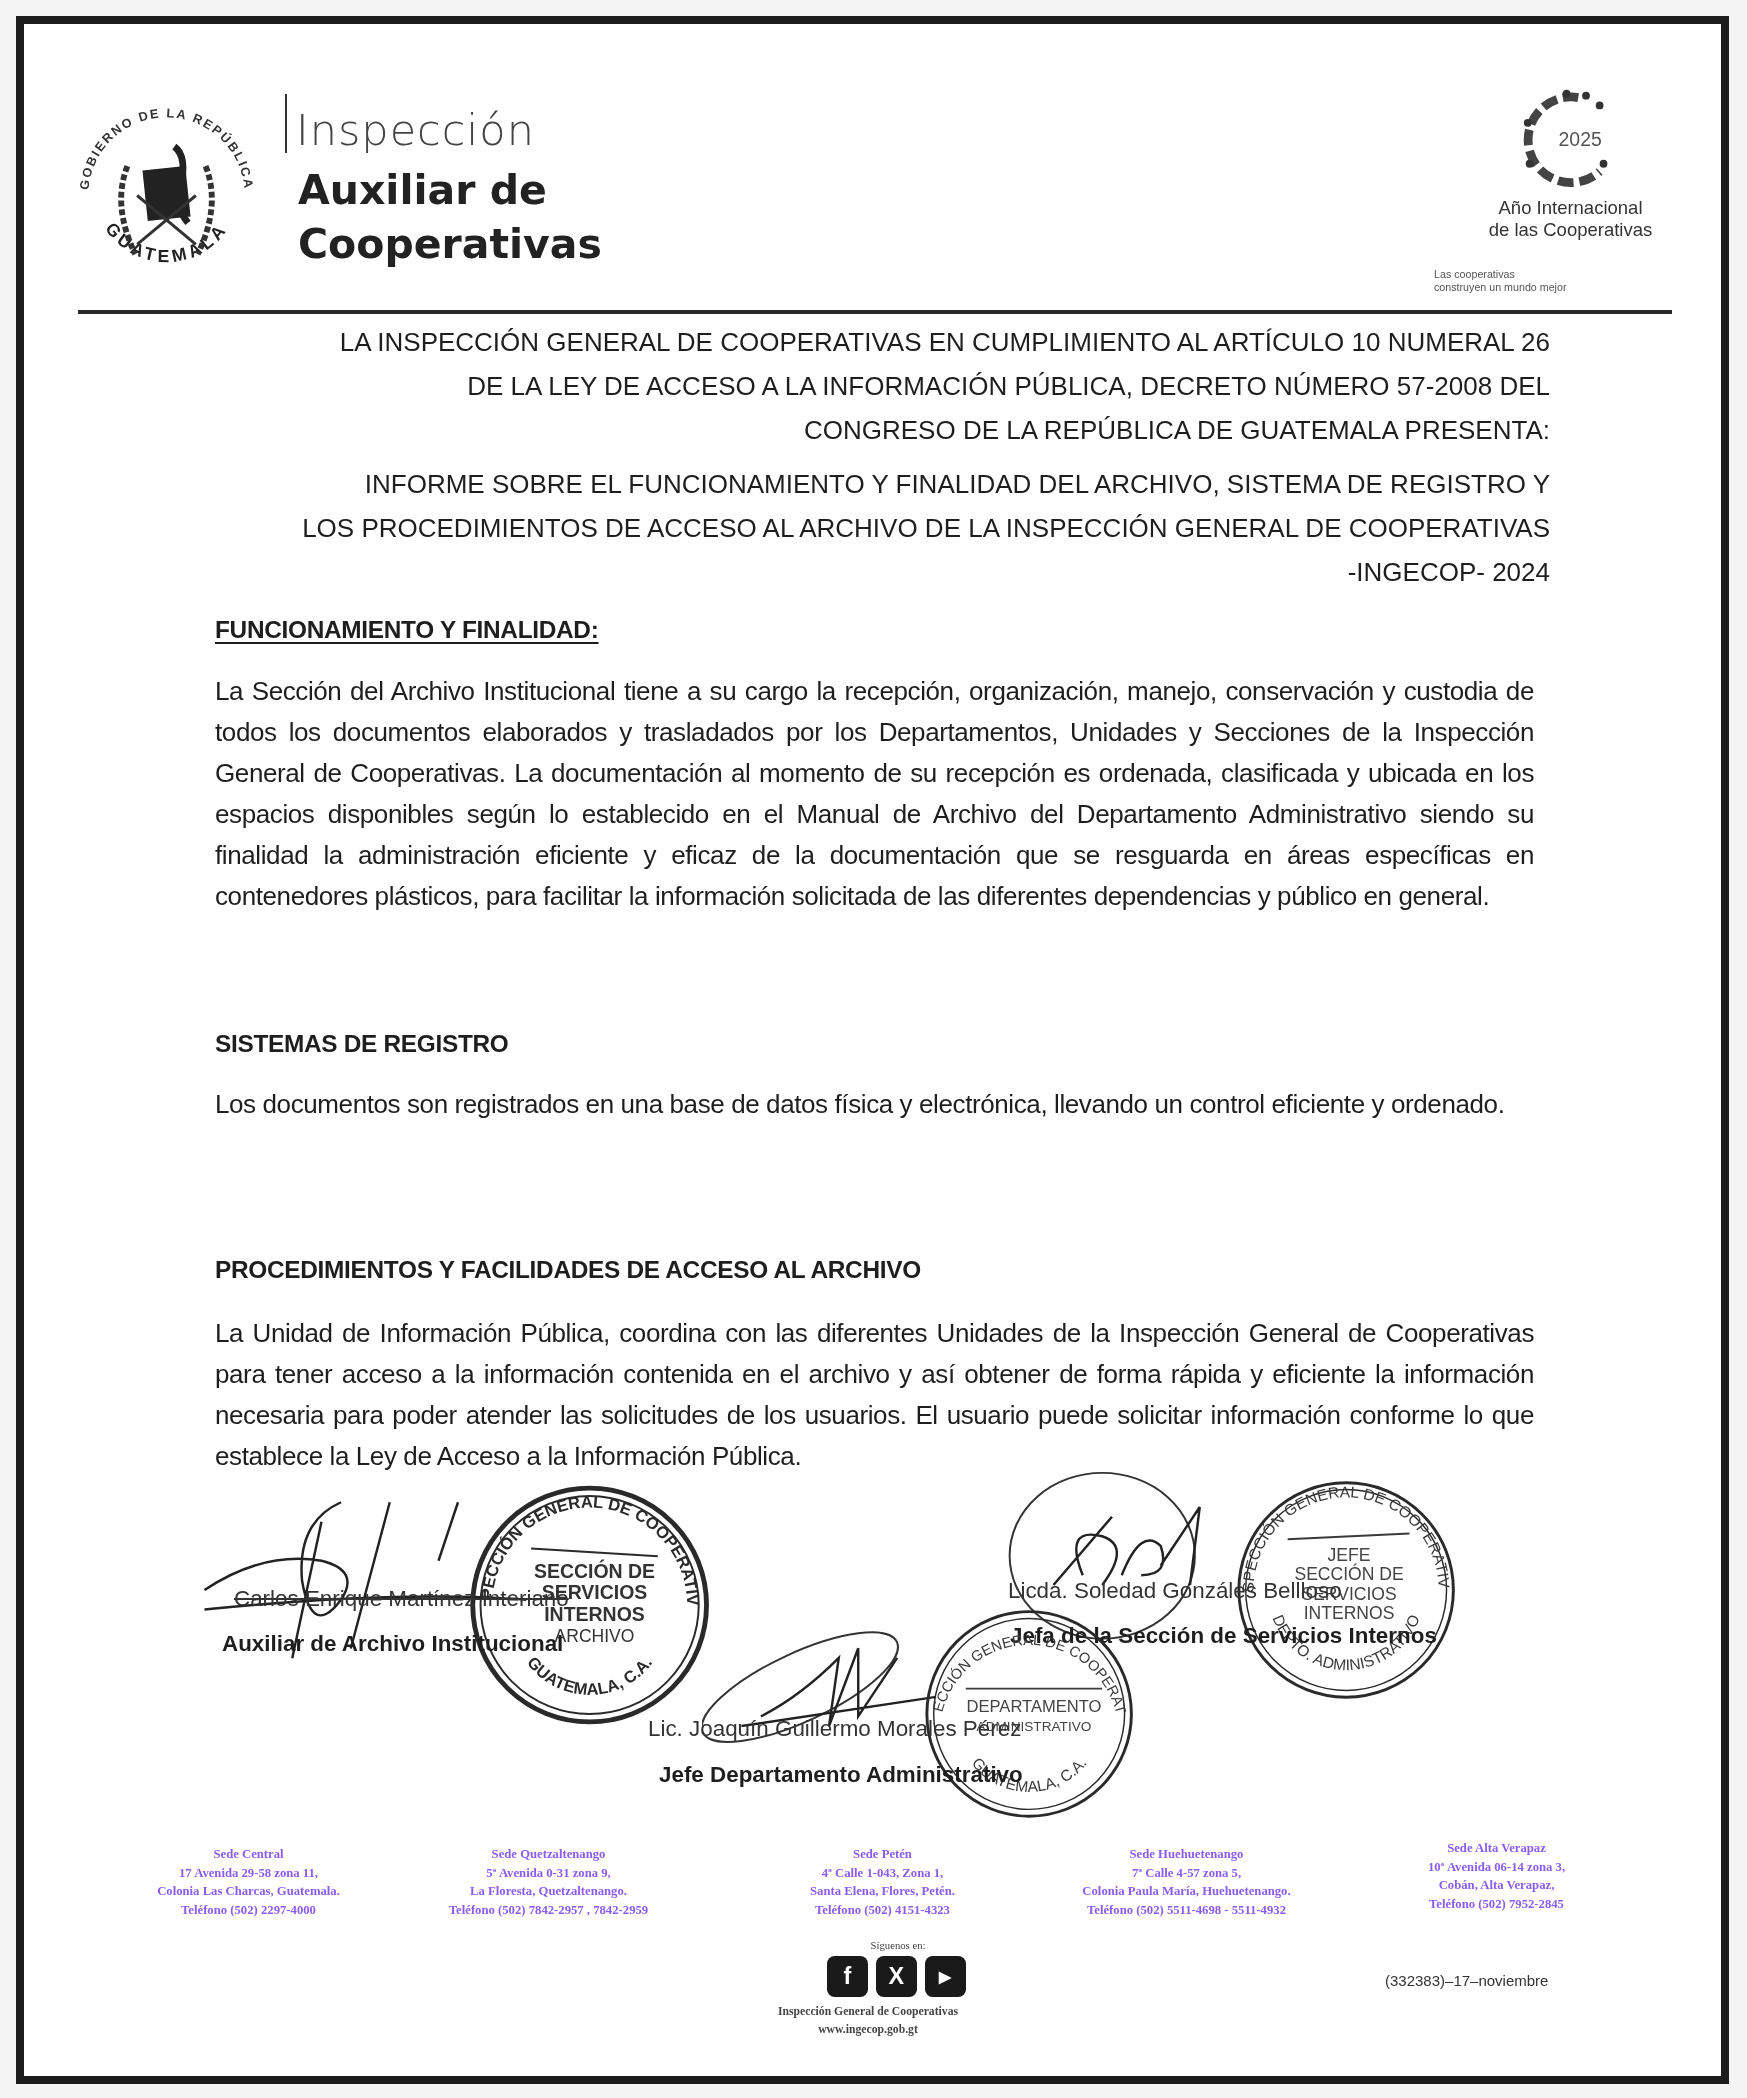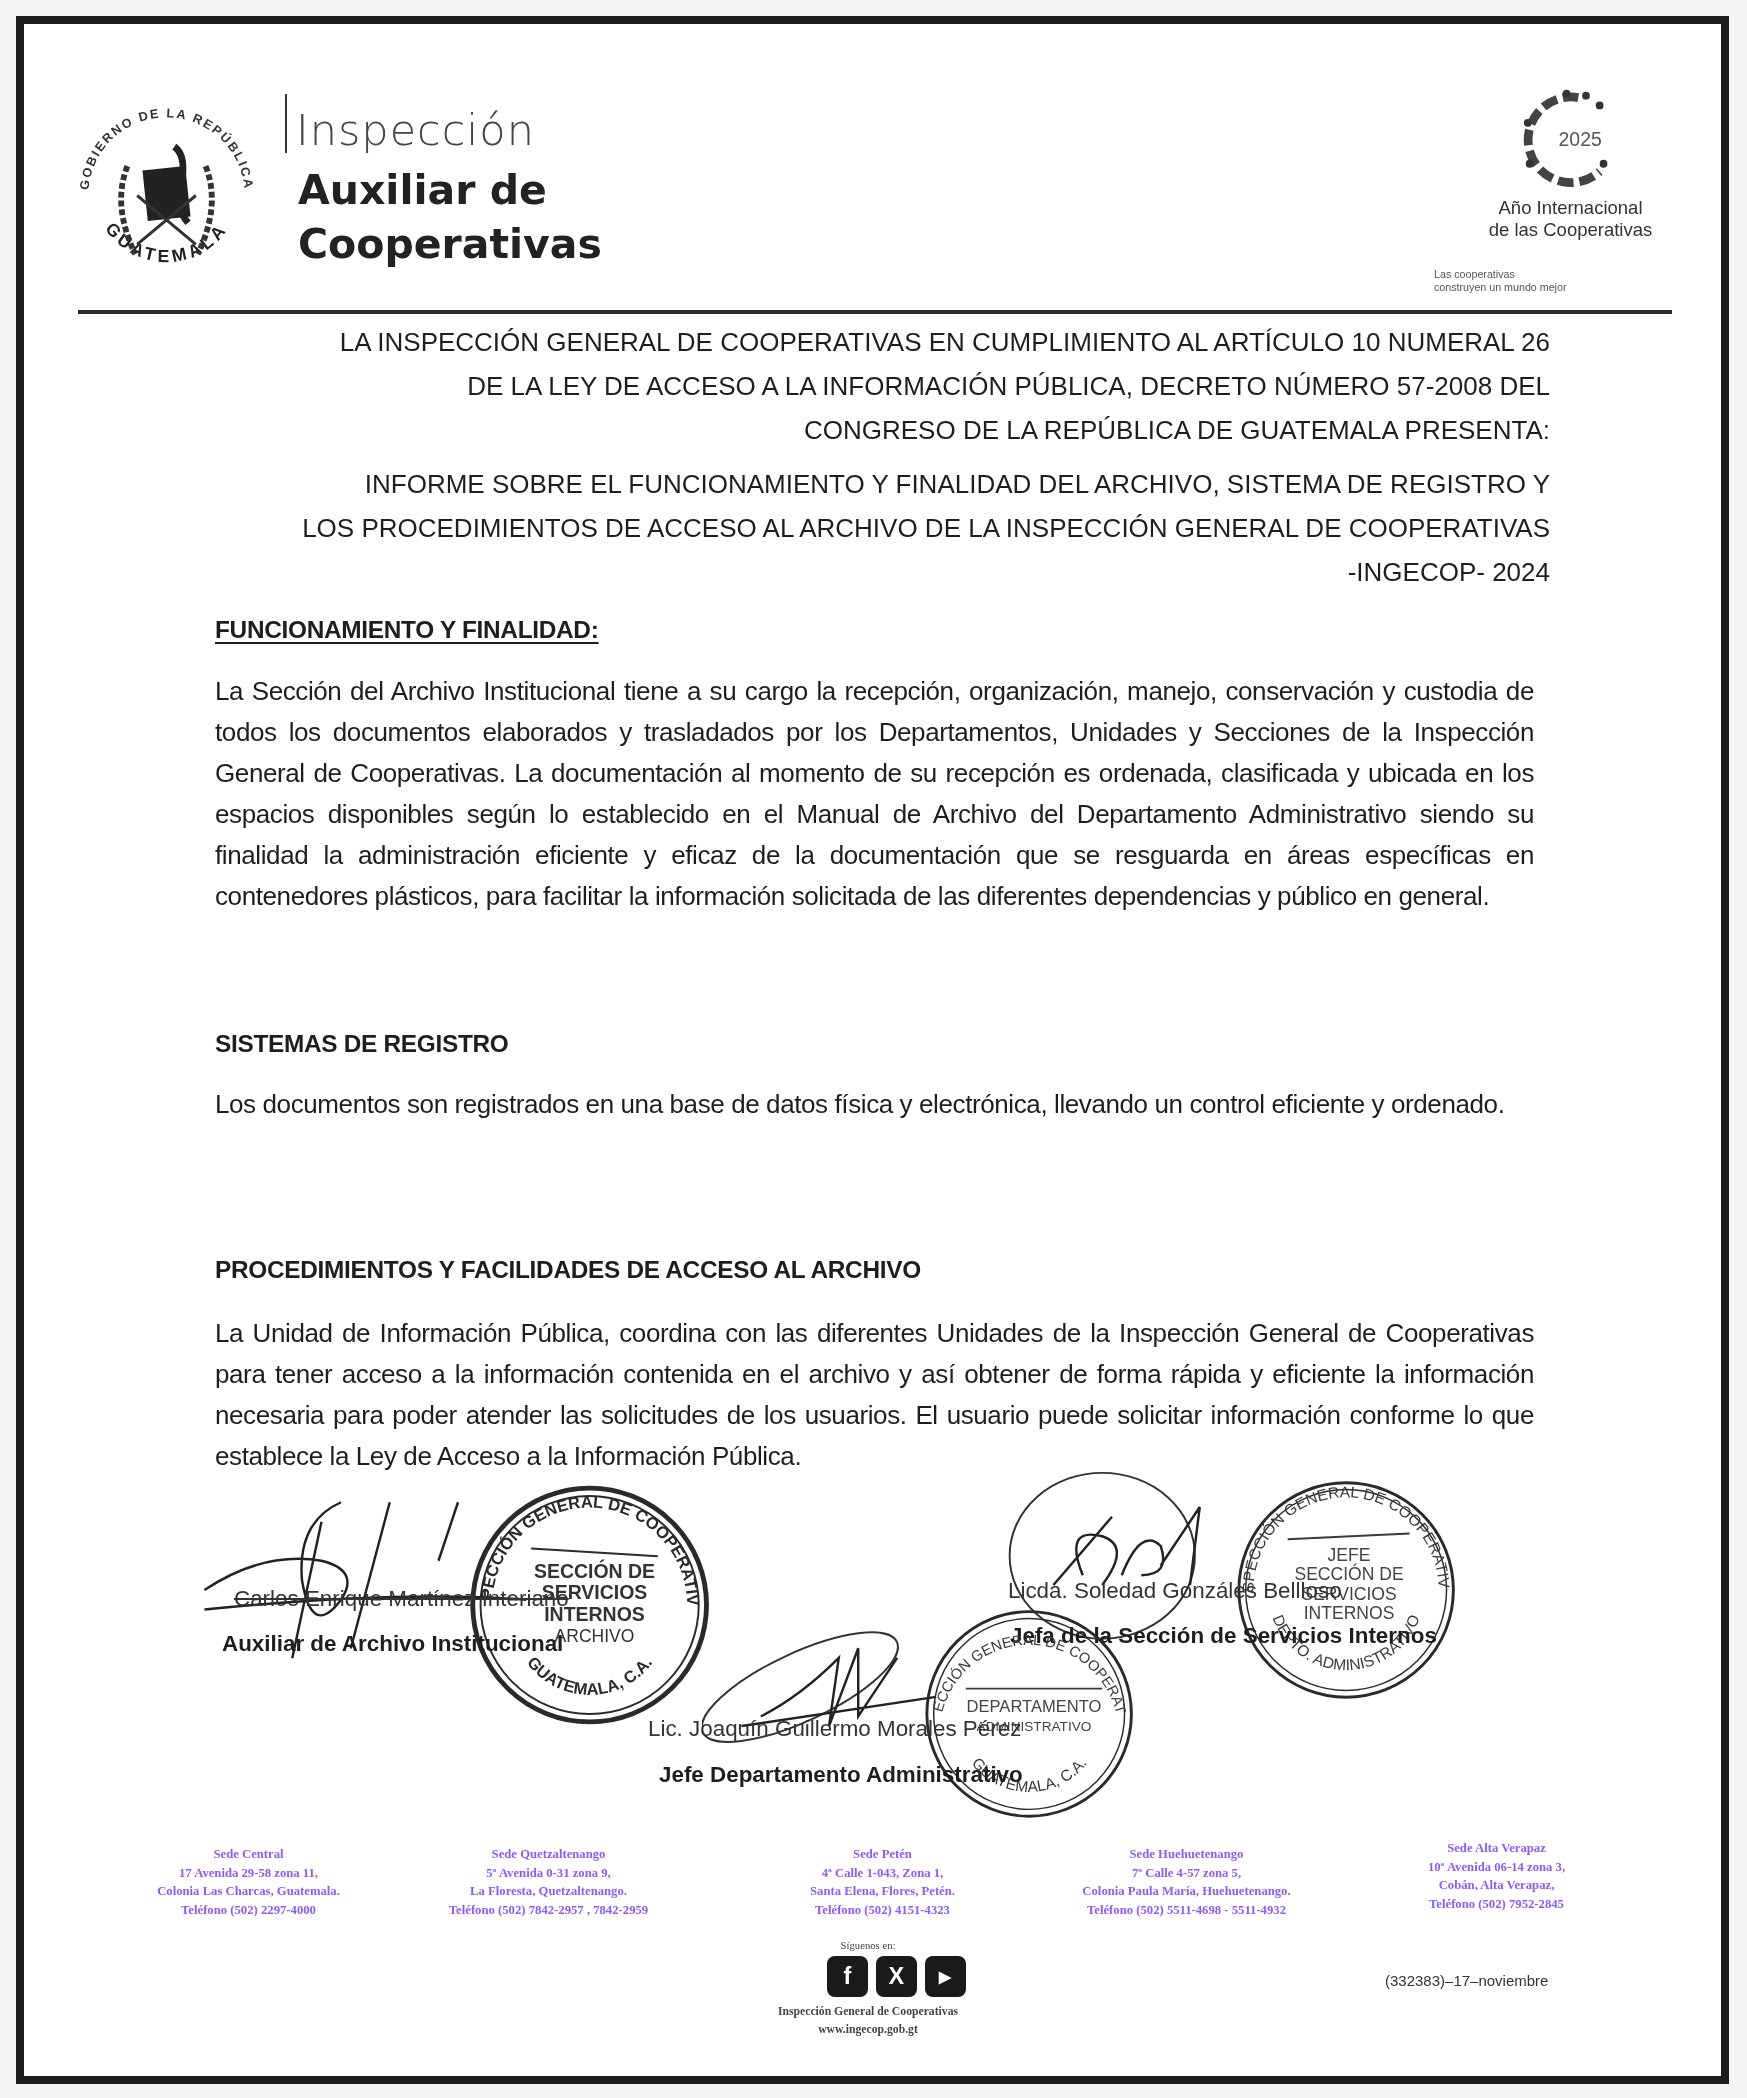--- a/index.html
+++ b/index.html
@@ -37,21 +37,21 @@
   .para { left: 215px; width: 1319px; font-size: 26px; line-height: 41px; color: #1e1e1e; text-align: justify; letter-spacing: -0.4px; }
 
   
   .sig-name { font-size: 22.4px; color: #333; }
   .sig-title { font-size: 22.4px; font-weight: bold; color: #1e1e1e; margin-top: 12px; }
   .stamp { fill: none; stroke: #2a2a2a; }
   .scribble { fill: none; stroke: #222; stroke-width: 2.5; }
 
   
   .addr { top: 1845px; width: 263px; text-align: center; font-family: "Liberation Serif", serif; font-weight: bold; font-size: 12.7px; line-height: 18.5px; color: #8b5cf6; }
-  .follow { left: 741px; top: 1939px; width: 254px; text-align: center; font-family: "Liberation Serif", serif; font-size: 10.7px; color: #444; }
+  .follow { left: 771px; top: 1939px; width: 254px; text-align: center; font-family: "Liberation Serif", serif; font-size: 10.7px; color: #444; }
   .social { left: 827px; top: 1956px; display: flex; gap: 7.8px; }
   .social .ico { width: 41px; height: 41px; border-radius: 7.8px; background: #1a1a1a; color: #fff; display: flex; align-items: center; justify-content: center; font-weight: bold; font-size: 23.4px; }
   .org-foot { left: 741px; top: 2003px; width: 254px; text-align: center; font-family: "Liberation Serif", serif; font-weight: bold; font-size: 11.7px; color: #444; line-height: 17.6px; }
   .ref { left: 1385px; top: 1972px; width: 293px; text-align: left; font-family: "Liberation Sans Narrow", "Liberation Sans", sans-serif; font-size: 15px; color: #333; }
 </style>
 </head>
 <body>
 
 <div class="frame"></div>
 

